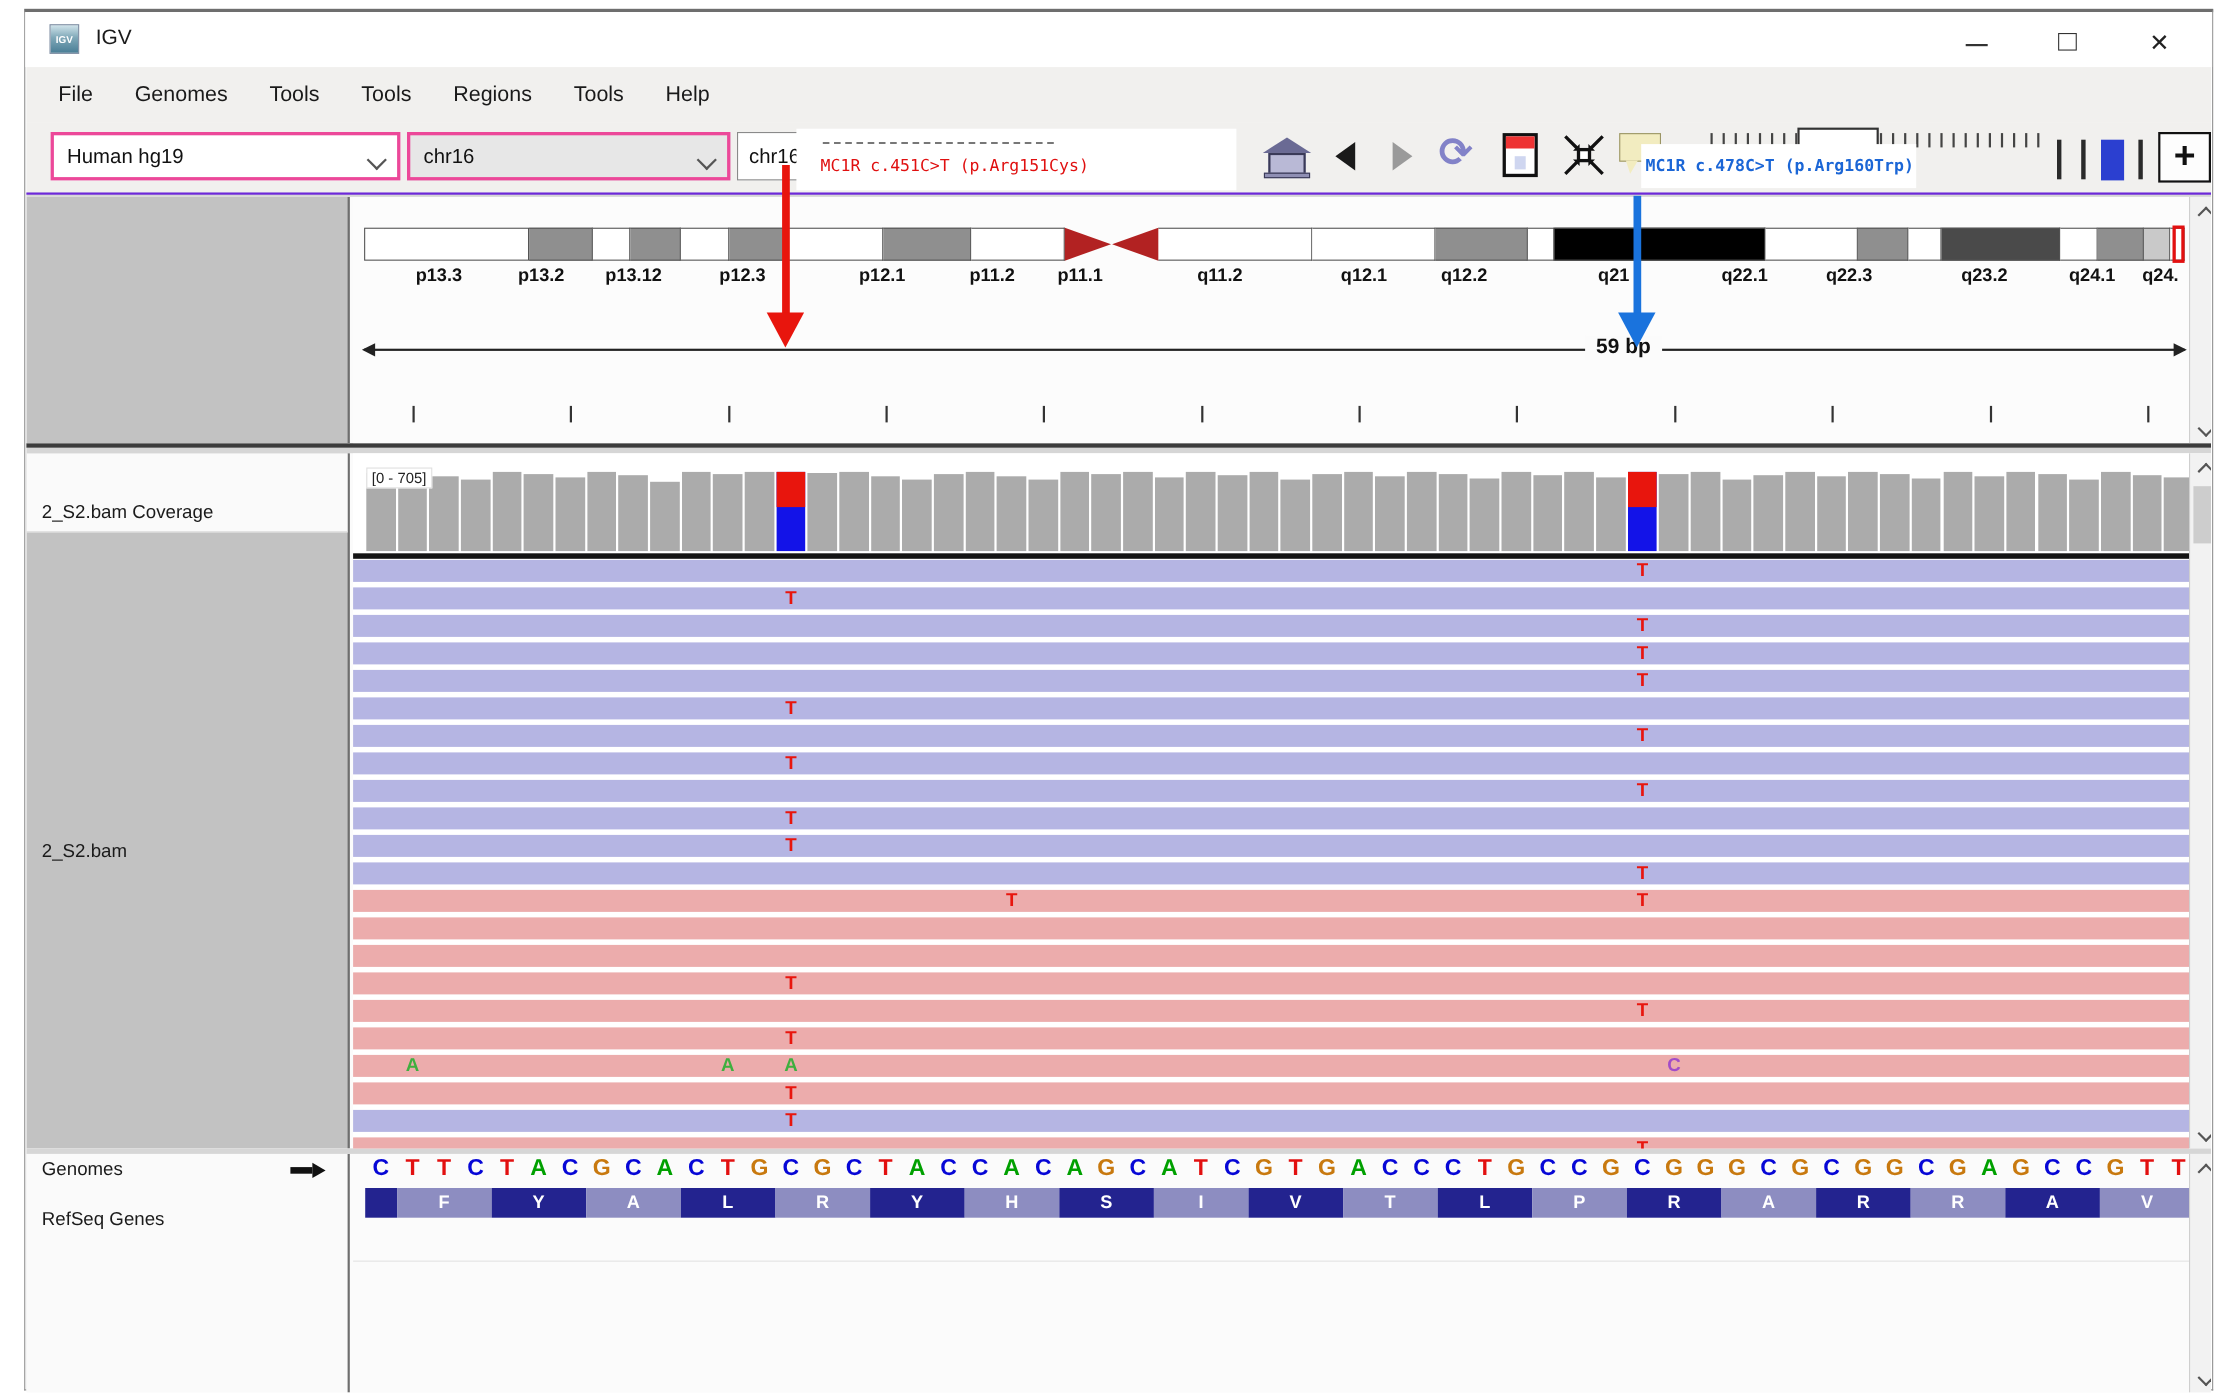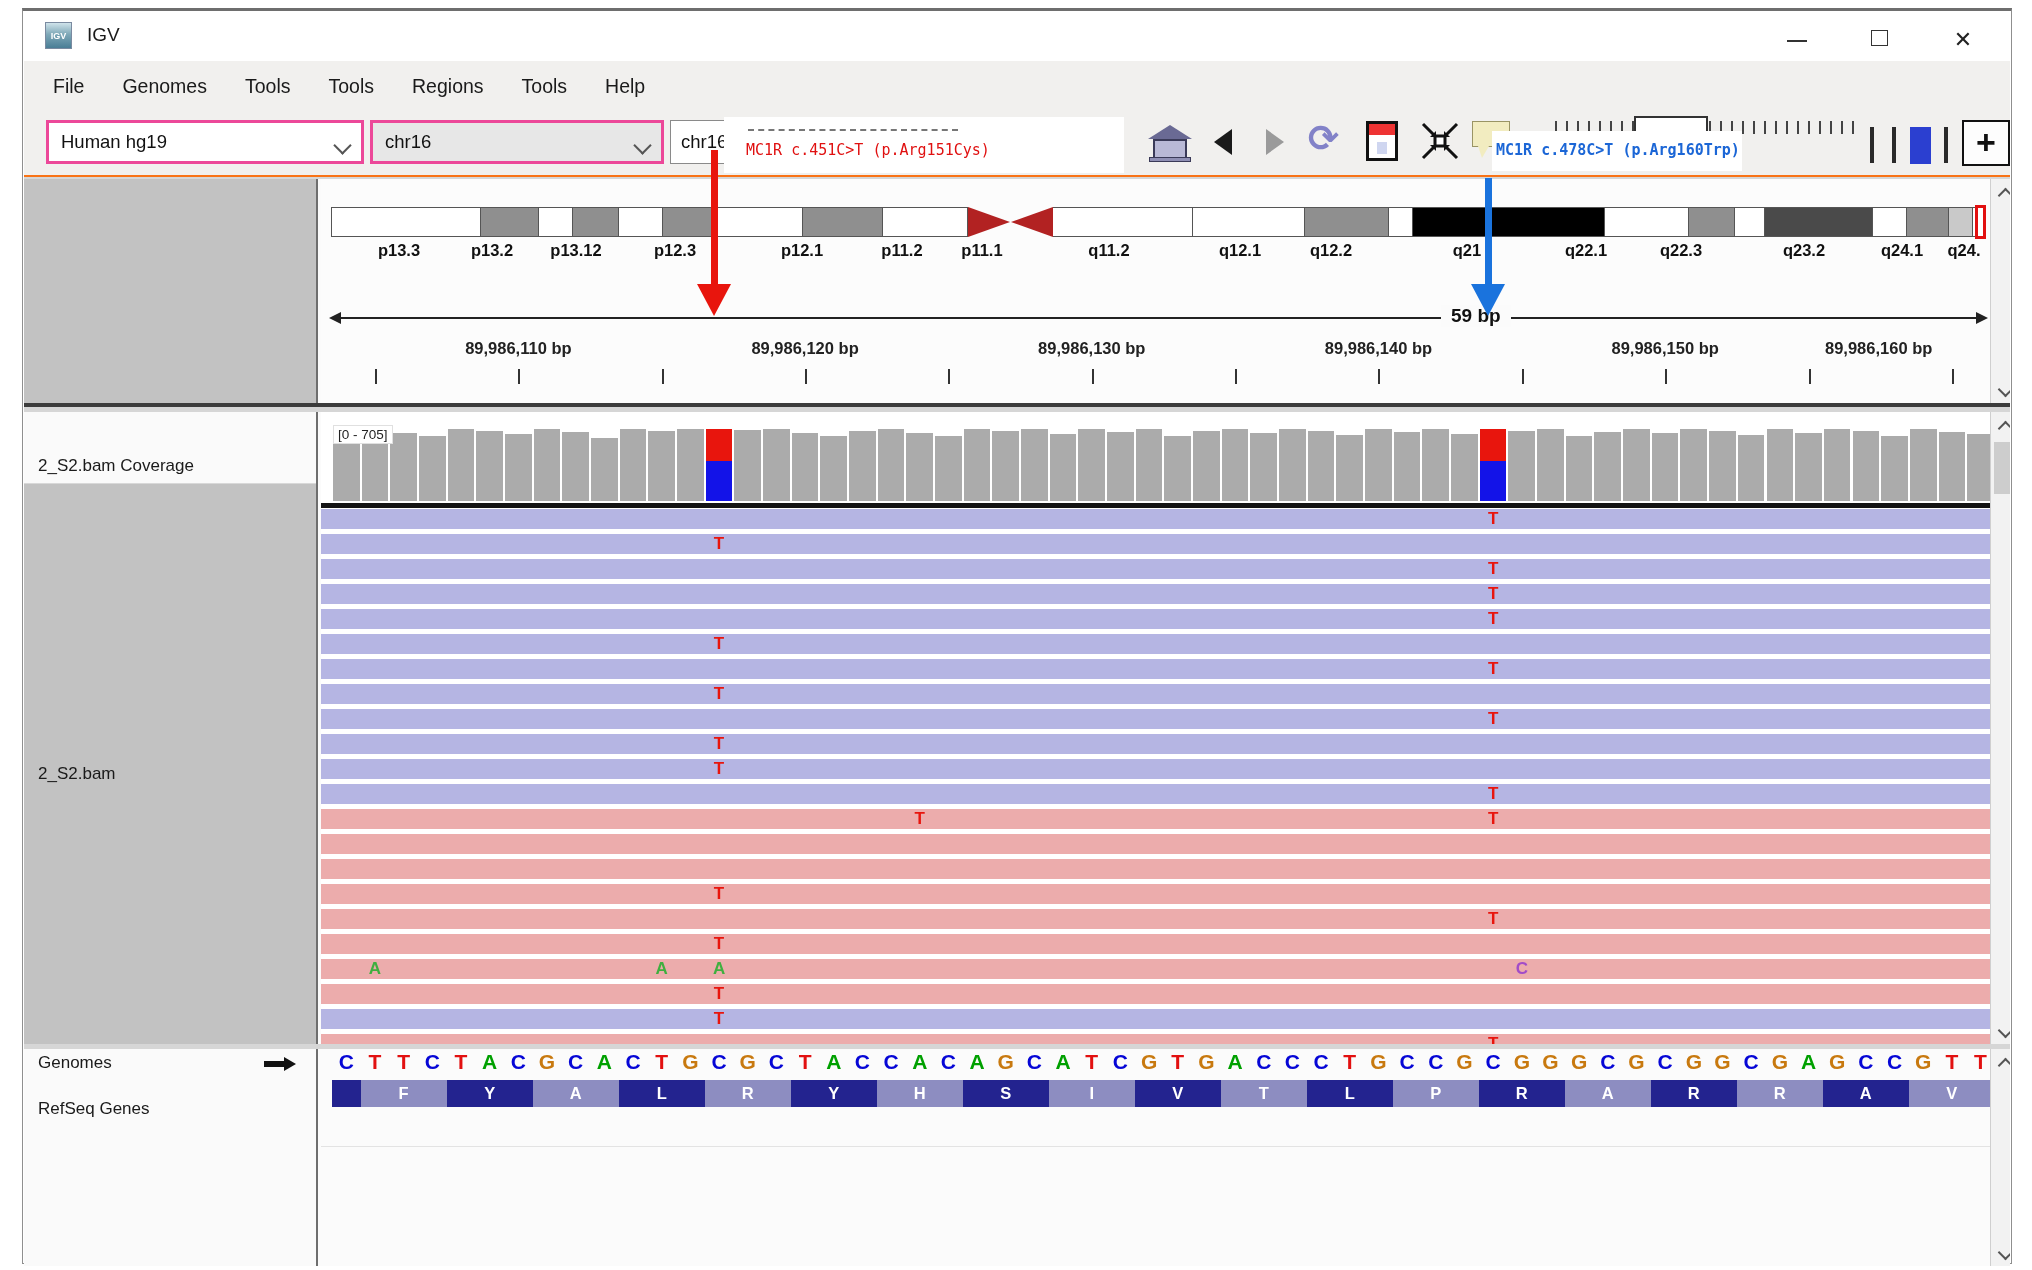--- a/index.html
+++ b/index.html
@@ -60,21 +60,21 @@
   #slider-rect{position:absolute;left:1610px;top:5px;width:74px;height:21px;border:2.5px solid #333;background:#fff;box-sizing:border-box;}
   #blue-annot-patch{position:absolute;left:1468px;top:20px;width:250px;height:40px;background:#fff;}
   #blue-annot-text{position:absolute;left:4px;top:10px;font-family:"DejaVu Sans Mono",monospace;
     font-weight:bold;font-size:15px;color:#1b66d6;white-space:nowrap;}
   .tallbar{position:absolute;top:16px;width:4px;height:36px;background:#2a2a2a;}
   #slider-thumb{position:absolute;left:1886px;top:16px;width:21px;height:37px;background:#2b3fd0;}
   #zoom-plus{position:absolute;left:1938px;top:9px;width:48px;height:46px;border:2.5px solid #111;
     box-sizing:border-box;font-size:34px;color:#111;text-align:center;line-height:40px;background:#fdfdfd;font-weight:bold;}
   
   #content{position:absolute;left:1px;top:164px;width:1986px;height:1089px;background:#d6d6d6;
-    border-top:2px solid #f97316;box-sizing:border-box;}
+    border-top:2px solid #6d28d9;box-sizing:border-box;}
   .panel{position:absolute;left:0;width:1986px;background:#fbfbfb;overflow:hidden;}
   #panel1{top:2px;height:224px;border-bottom:4px solid #3c3c3c;box-sizing:content-box;}
   #panel2{top:235px;height:632px;}
   #panel3{top:872px;height:217px;}
   .gutter{position:absolute;left:0;top:0;width:294px;height:100%;border-right:2px solid #6e6e6e;box-sizing:border-box;}
   .dataarea{position:absolute;left:297px;top:0;width:1669px;height:100%;background:#fcfcfc;}
   .scroll{position:absolute;left:1966px;top:0;width:30px;height:100%;background:#f2f2f2;border-left:1px solid #cfcfcf;box-sizing:border-box;}
   .sarrow{position:absolute;left:9px;width:12px;height:12px;}
   .sarrow i{position:absolute;left:0;top:3px;width:9px;height:9px;border-left:2px solid #555;border-top:2px solid #555;display:block;}
   .sarrow.up i{transform:rotate(45deg);}
@@ -290,28 +290,20 @@
             <div class="bandlabel" style="left: 1360px;">q22.3</div>
             <div class="bandlabel" style="left: 1483px;">q23.2</div>
             <div class="bandlabel" style="left: 1581px;">q24.1</div>
             <div class="bandlabel" style="left: 1643px;">q24.</div>
           </div>
         <div id="span-line">
           <div class="span-head" style="left:-2px;border-right:12px solid #222;"></div>
           <div class="span-head" style="right:-2px;border-left:12px solid #222;"></div>
         </div>
         <div id="span-label">59 bp</div>
-        <div id="ruler-labels">
-            <div class="rlabel" style="left: 197.355px;">89,986,110 bp</div>
-            <div class="rlabel" style="left: 484.055px;">89,986,120 bp</div>
-            <div class="rlabel" style="left: 770.755px;">89,986,130 bp</div>
-            <div class="rlabel" style="left: 1057.45px;">89,986,140 bp</div>
-            <div class="rlabel" style="left: 1344.15px;">89,986,150 bp</div>
-            <div class="rlabel" style="right: 4px;">89,986,160 bp</div>
-          </div>
         <div id="ruler-ticks">
             <div class="rtick" style="left: 54.005px;"></div>
             <div class="rtick" style="left: 197.355px;"></div>
             <div class="rtick" style="left: 340.705px;"></div>
             <div class="rtick" style="left: 484.055px;"></div>
             <div class="rtick" style="left: 627.405px;"></div>
             <div class="rtick" style="left: 770.755px;"></div>
             <div class="rtick" style="left: 914.105px;"></div>
             <div class="rtick" style="left: 1057.45px;"></div>
             <div class="rtick" style="left: 1200.81px;"></div>

